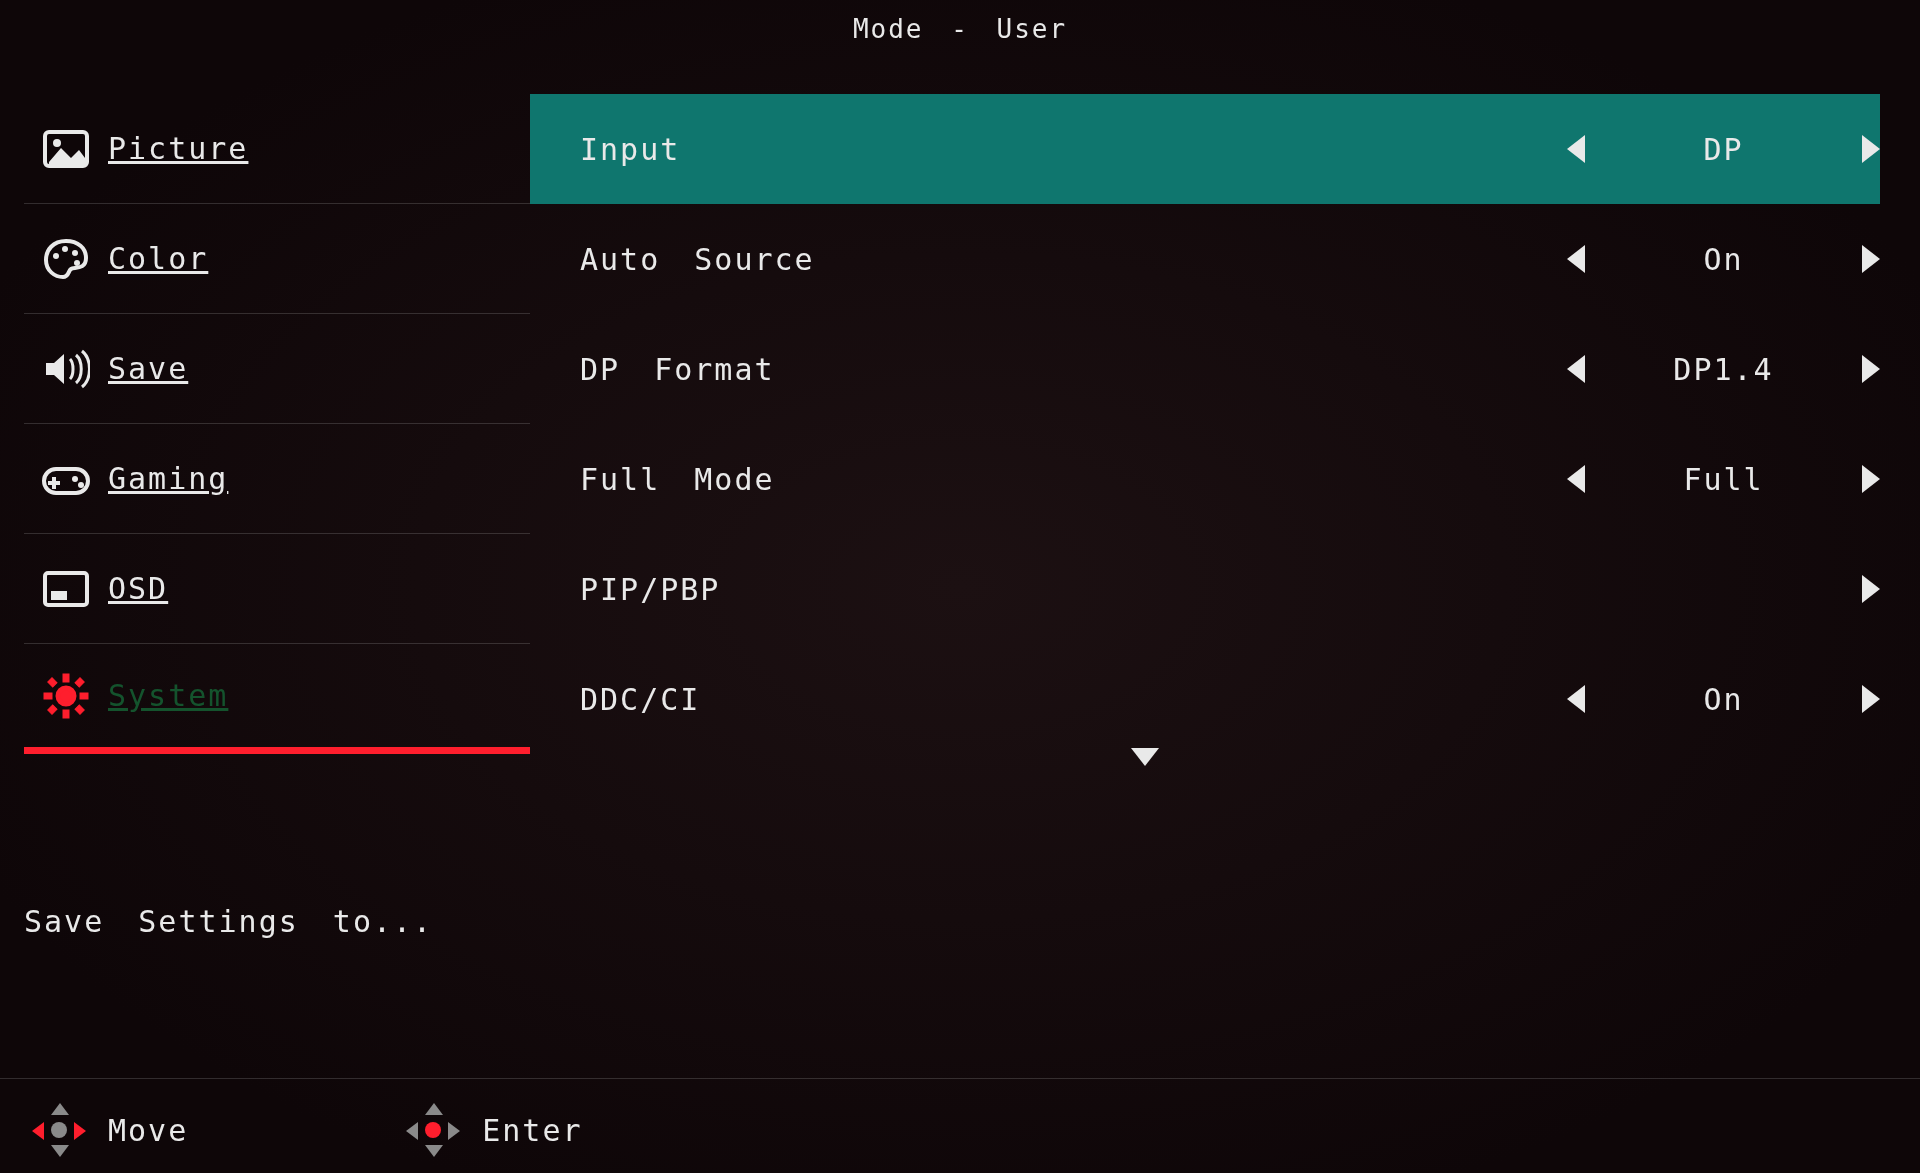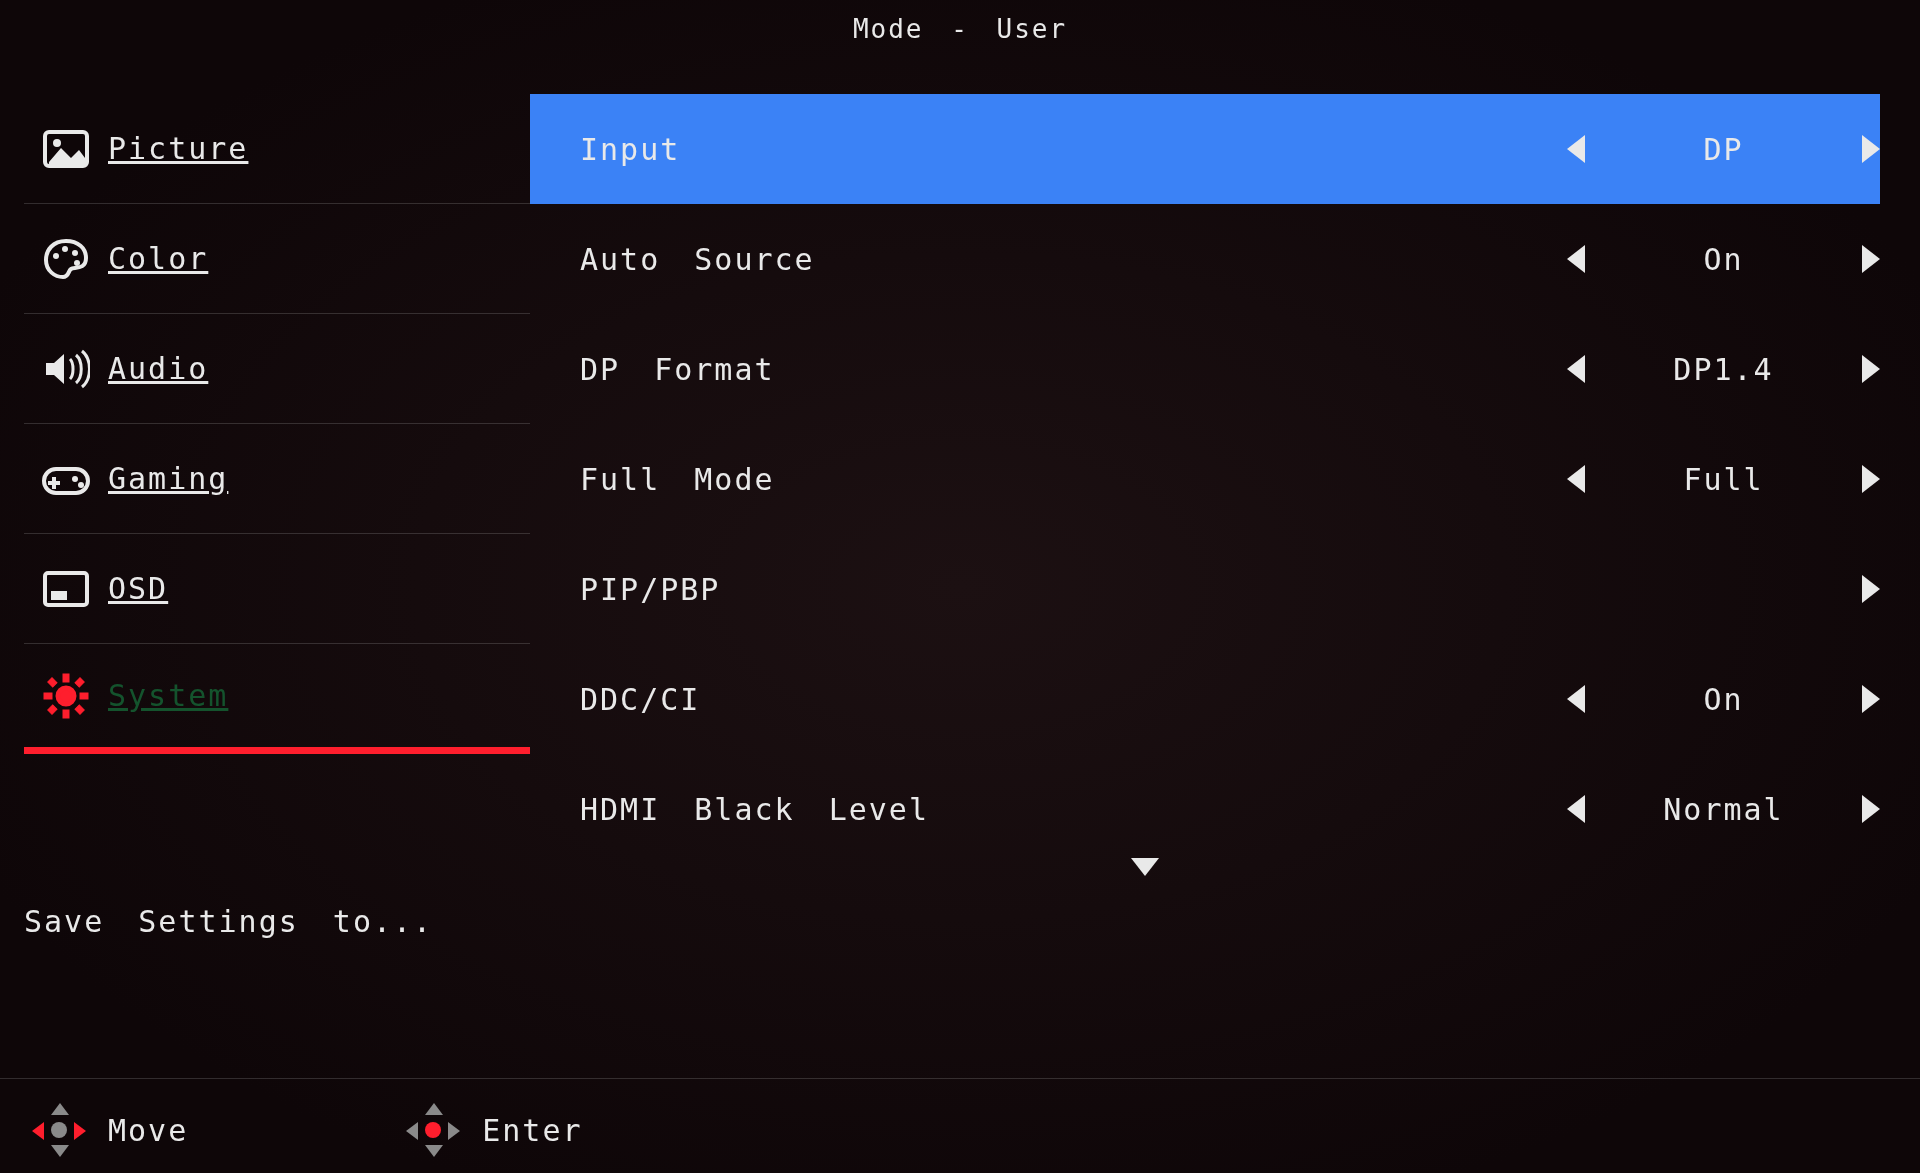--- a/index.html
+++ b/index.html
@@ -67,21 +67,21 @@
     padding-right: 40px;
   }
   .setting-row {
     display: flex;
     align-items: center;
     height: 110px;
     padding-left: 50px;
     font-size: 30px;
   }
   .setting-row.highlight {
-    background: #3b82f6;
+    background: #0f766e;
   }
   .setting-label {
     flex: 0 0 640px;
     word-spacing: 14px;
   }
   .setting-value-wrap {
     flex: 1;
     display: flex;
     align-items: center;
     justify-content: flex-end;
@@ -194,21 +194,21 @@
 
       <div class="side-item">
         <span class="icon">
           <svg width="48" height="40" viewBox="0 0 48 40">
               <path d="M4 14 H12 L22 5 V35 L12 26 H4 Z" fill="#e9e9e9"></path>
               <path d="M28 10 C32 14 32 26 28 30" fill="none" stroke="#e9e9e9" stroke-width="3"></path>
               <path d="M34 6 C41 12 41 28 34 34" fill="none" stroke="#e9e9e9" stroke-width="3"></path>
               <path d="M40 2 C50 10 50 30 40 38" fill="none" stroke="#e9e9e9" stroke-width="3"></path>
             </svg>
         </span>
-        <span>Audio</span>
+        <span>Save</span>
       </div>
 
       <div class="side-item">
         <span class="icon">
           <svg width="50" height="36" viewBox="0 0 50 36">
               <rect x="3" y="8" width="44" height="24" rx="12" fill="none" stroke="#e9e9e9" stroke-width="4"></rect>
               <rect x="11" y="16" width="4" height="12" fill="#e9e9e9"></rect>
               <rect x="7" y="20" width="12" height="4" fill="#e9e9e9"></rect>
               <circle cx="34" cy="18" r="3" fill="#e9e9e9"></circle>
               <circle cx="40" cy="24" r="3" fill="#e9e9e9"></circle>
@@ -299,28 +299,20 @@
 
       <div class="setting-row">
         <span class="setting-label">DDC/CI</span>
         <div class="setting-value-wrap">
           <span class="arrow left"></span>
           <span class="value-text">On</span>
           <span class="arrow right"></span>
         </div>
       </div>
 
-      <div class="setting-row">
-        <span class="setting-label">HDMI  Black  Level</span>
-        <div class="setting-value-wrap">
-          <span class="arrow left"></span>
-          <span class="value-text">Normal</span>
-          <span class="arrow right"></span>
-        </div>
-      </div>
 
       <div class="more-indicator">
         <span class="arrow down"></span>
       </div>
 
     </div>
   </div>
 
   <div class="footer">
     <div class="hint">

